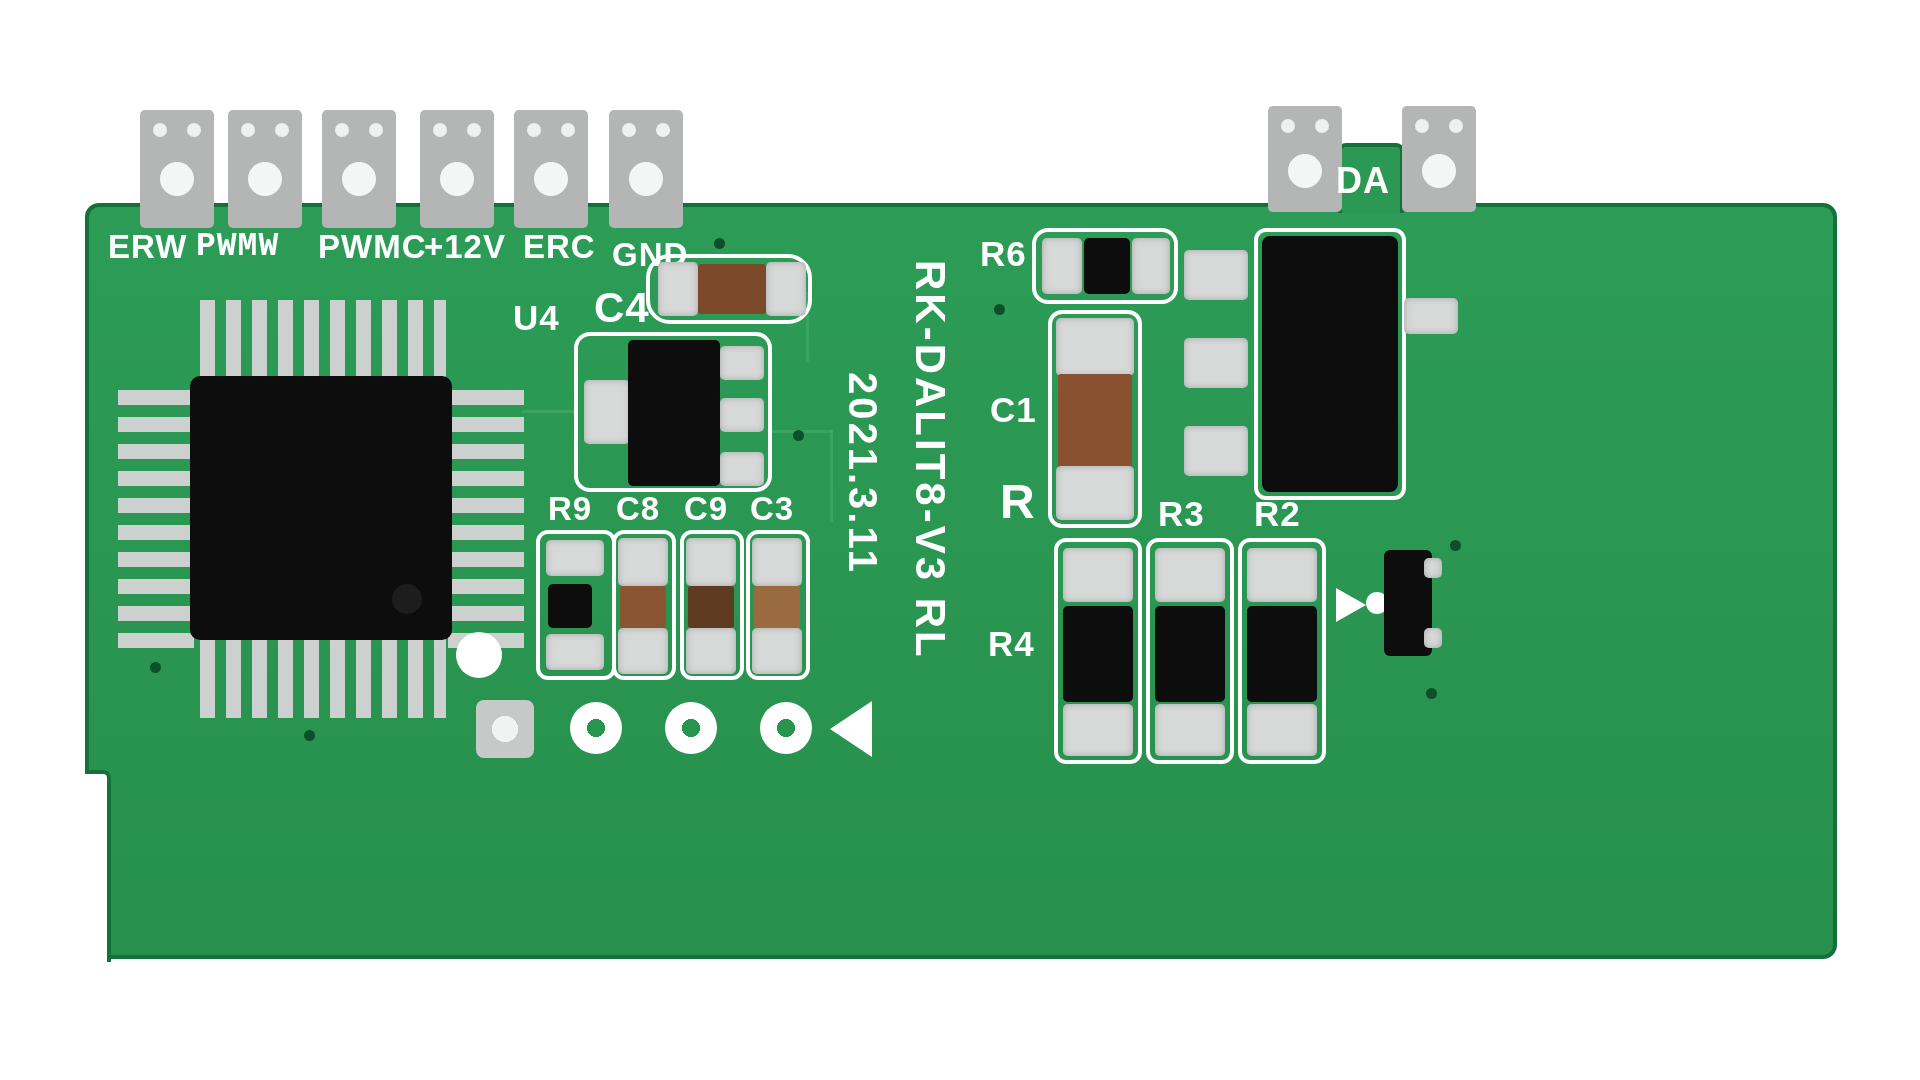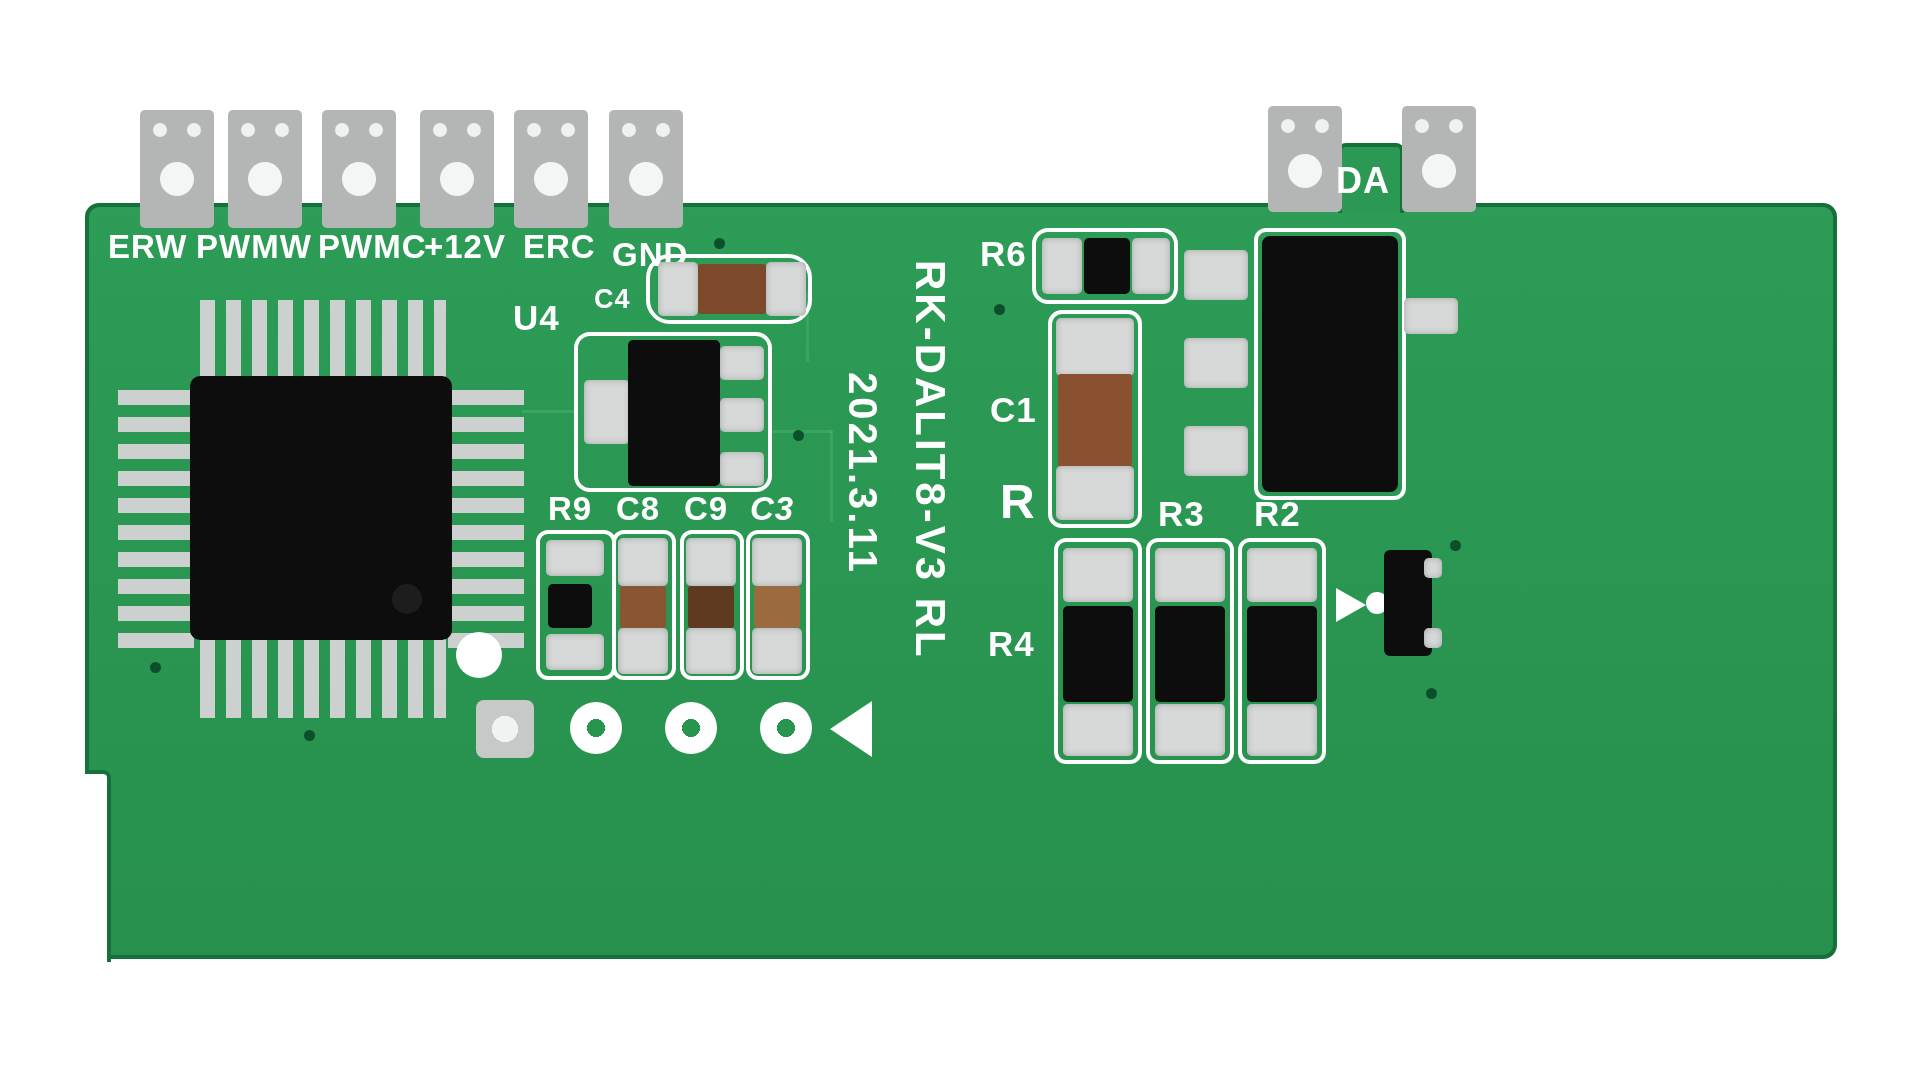--- a/index.html
+++ b/index.html
@@ -91,21 +91,21 @@
   </div>
   <div class="tab" style="left:1402px; top:106px; height:106px;">
     <span class="hole-s" style="left:13px;"></span>
     <span class="hole-s" style="right:13px;"></span>
     <span class="hole-b" style="top:48px;"></span>
   </div>
 
   <div class="notch"></div>
 
   <span class="lbl" style="left:108px; top:228px;">ERW</span>
-  <span class="lbl" style="left:196px; top:228px;">PWMW</span>
+  <span class="lbl" style="left:196px; top:228px;font-family:Liberation Mono, monospace;">PWMW</span>
   <span class="lbl" style="left:318px; top:228px;">PWMC</span>
   <span class="lbl" style="left:424px; top:228px;">+12V</span>
   <span class="lbl" style="left:523px; top:228px;">ERC</span>
   <span class="lbl" style="left:612px; top:236px;">GND</span>
   <span class="lbl" style="left:1336px; top:160px; font-size:36px;">DA</span>
 
   <div class="pins-v" style="left:118px; top:390px; height:258px;"></div>
   <div class="pins-v" style="left:448px; top:390px; height:258px;"></div>
   <div class="pins-h" style="left:200px; top:300px; width:246px;"></div>
   <div class="pins-h" style="left:200px; top:638px; width:246px;"></div>
@@ -114,30 +114,30 @@
   <div class="wdot" style="left:456px; top:632px; width:46px; height:46px;"></div>
 
   <span class="lbl" style="left:513px; top:298px; font-size:35px;">U4</span>
   <div class="sk" style="left:574px; top:332px; width:198px; height:160px; border-radius:16px;"></div>
   <div class="pad" style="left:584px; top:380px; width:46px; height:64px;"></div>
   <div class="blk" style="left:628px; top:340px; width:92px; height:146px;"></div>
   <div class="pad" style="left:720px; top:346px; width:44px; height:34px;"></div>
   <div class="pad" style="left:720px; top:398px; width:44px; height:34px;"></div>
   <div class="pad" style="left:720px; top:452px; width:44px; height:34px;"></div>
 
-  <span class="lbl" style="left:594px; top:284px; font-size:27px;">C4</span>
+  <span class="lbl" style="left:594px; top:284px; font-size:42px;">C4</span>
   <div class="sk" style="left:646px; top:254px; width:166px; height:70px; border-radius:24px;"></div>
   <div class="pad" style="left:658px; top:262px; width:40px; height:54px;"></div>
   <div class="brn" style="left:698px; top:264px; width:68px; height:50px; background:#7c492b;"></div>
   <div class="pad" style="left:766px; top:262px; width:40px; height:54px;"></div>
 
   <span class="lbl" style="left:548px; top:490px;">R9</span>
   <span class="lbl" style="left:616px; top:490px;">C8</span>
   <span class="lbl" style="left:684px; top:490px;">C9</span>
-  <span class="lbl" style="left:750px; top:490px;font-style:italic;">C3</span>
+  <span class="lbl" style="left:750px; top:490px;">C3</span>
 
   <div class="sk" style="left:536px; top:530px; width:80px; height:150px; border-radius:12px;"></div>
   <div class="pad" style="left:546px; top:540px; width:58px; height:36px;"></div>
   <div class="blk" style="left:548px; top:584px; width:44px; height:44px;"></div>
   <div class="pad" style="left:546px; top:634px; width:58px; height:36px;"></div>
 
   <div class="sk" style="left:612px; top:530px; width:64px; height:150px; border-radius:12px;"></div>
   <div class="pad" style="left:618px; top:538px; width:50px; height:48px;"></div>
   <div class="brn" style="left:620px; top:586px; width:46px; height:42px; background:#8a5533;"></div>
   <div class="pad" style="left:618px; top:628px; width:50px; height:46px;"></div>

